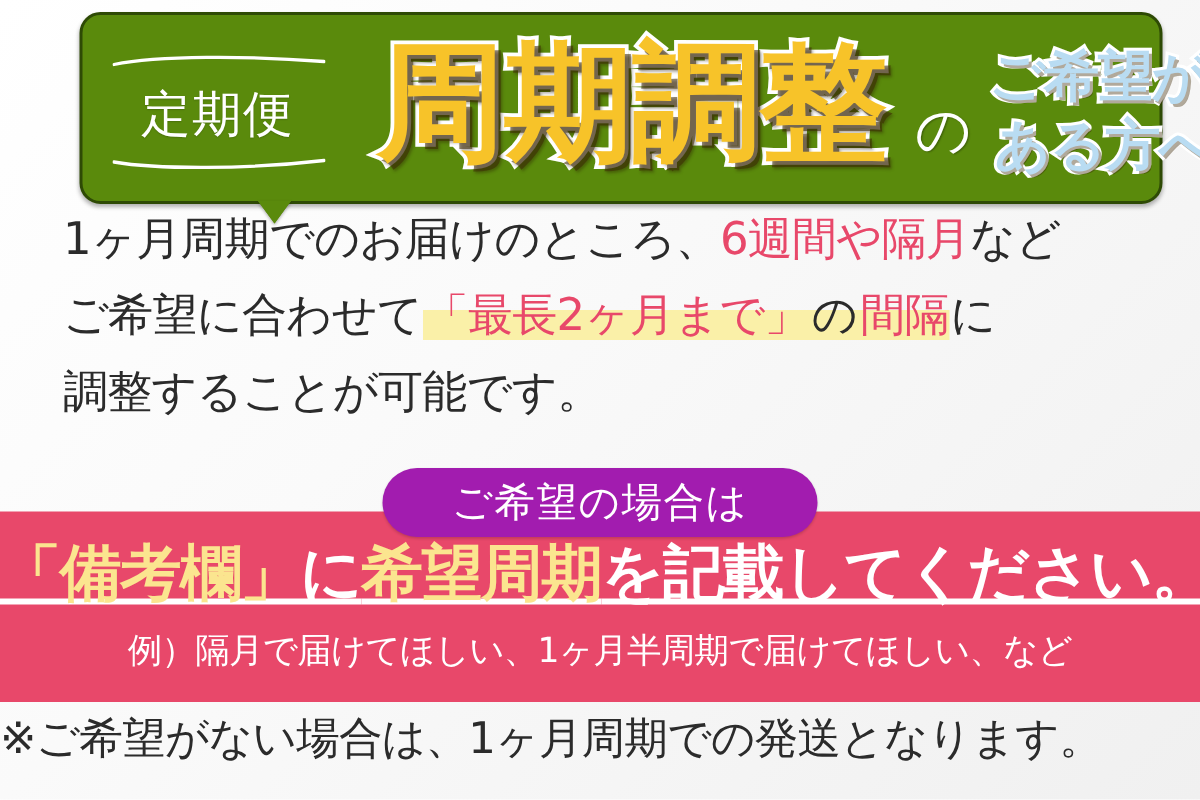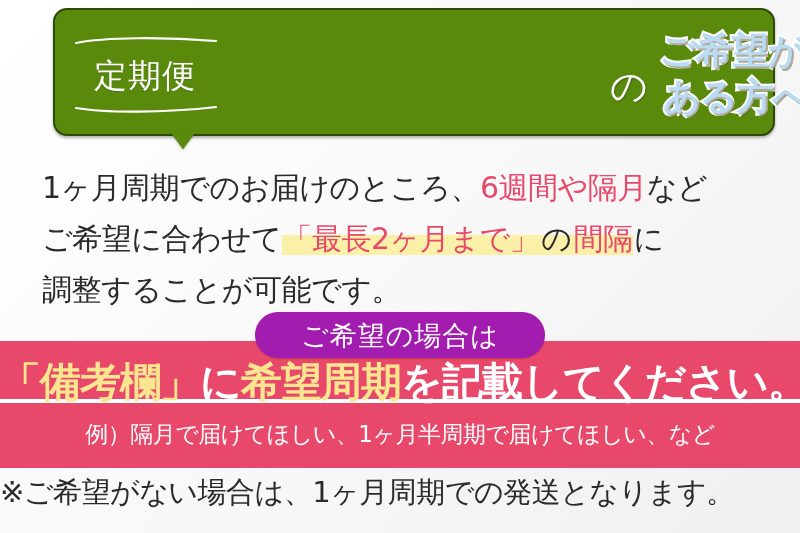--- a/index.html
+++ b/index.html
@@ -76,21 +76,21 @@
     font-size:37px;font-weight:700;color:#b9dcf2;
     white-space:nowrap;letter-spacing:-1px;
     -webkit-text-stroke:4px #ffffff;
     paint-order:stroke fill;
     text-shadow:2px 2px 0 rgba(60,40,5,.40);
   }
   .kibou-line.second{margin-top:8px;margin-left:4px;}
 
   
   .body-text{
-    position:absolute;left:42px;top:162px;width:730px;
+    position:absolute;left:42px;top:134px;width:730px;
     font-size:30px;line-height:51px;color:#2b2b2b;
     letter-spacing:-0.5px;white-space:nowrap;
   }
   .body-line{height:51px;}
   .pink{color:#e8486a;font-weight:500;}
   .mark{
     background:linear-gradient(transparent 40%, #faf0a8 40%, #faf0a8 97%, transparent 97%);
     padding:0 1px;
   }
 
@@ -139,20 +139,21 @@
     <div class="teiki">
       <svg class="wave top" viewBox="0 0 142 10" preserveAspectRatio="none">
         <path d="M1,7 C30,1 90,1 141,5" stroke="#ffffff" stroke-width="2.2" fill="none" stroke-linecap="round"></path>
       </svg>
       <span class="teiki-text">定期便</span>
       <svg class="wave bot" viewBox="0 0 142 10" preserveAspectRatio="none">
         <path d="M1,4 C30,9 90,9 141,3" stroke="#ffffff" stroke-width="2.2" fill="none" stroke-linecap="round"></path>
       </svg>
     </div>
 
+    <div class="main-title">周期調整</div>
 
     <div class="no-kana">の</div>
 
     <div class="kibou-block">
       <div class="kibou-line">ご希望が</div>
       <div class="kibou-line second">ある方へ</div>
     </div>
   </div>
   <div class="banner-tail"></div>
 

